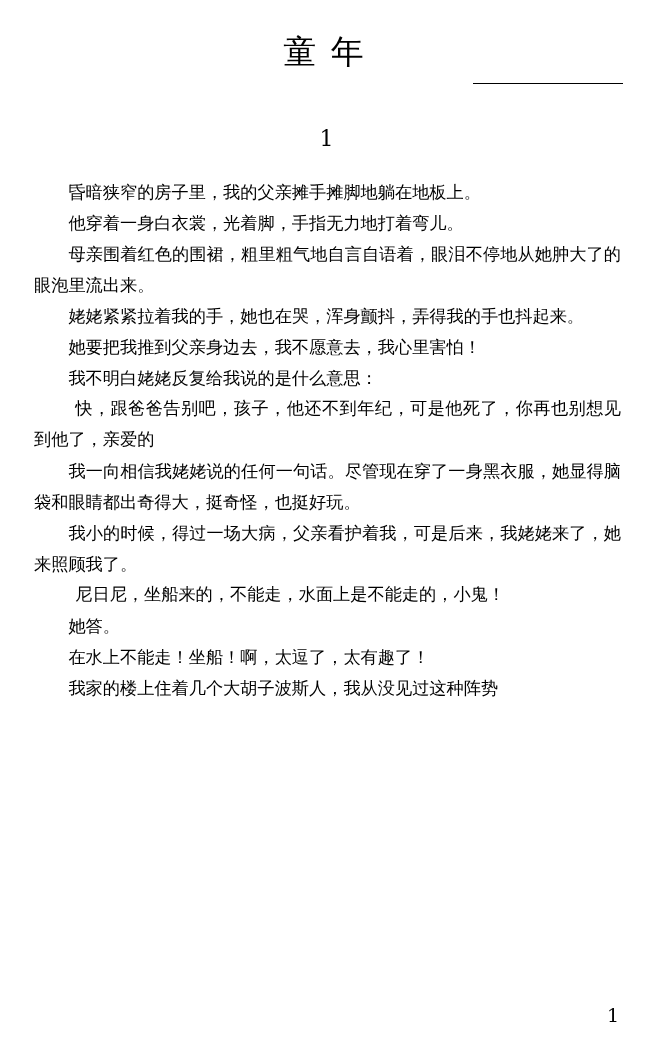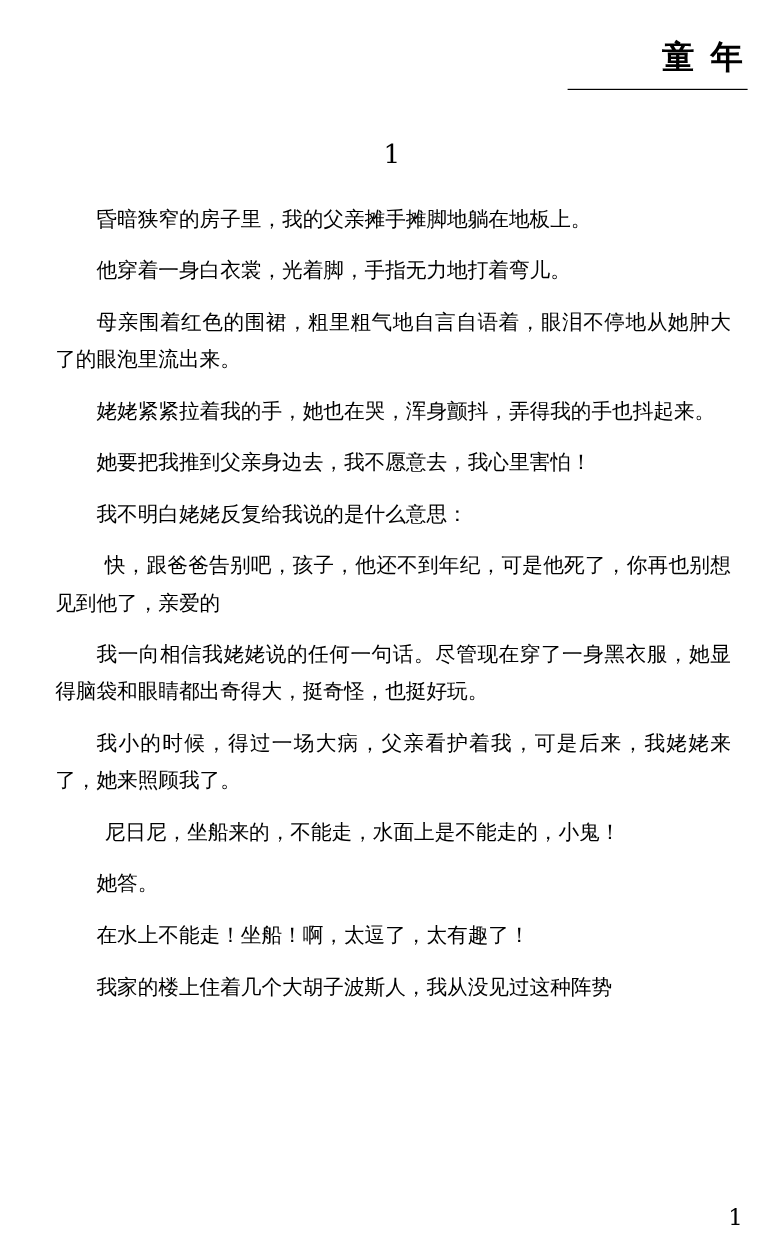--- a/index.html
+++ b/index.html
@@ -16,23 +16,23 @@
     overflow: hidden;
   }
   .page {
     width: 653px;
     height: 1040px;
     box-sizing: border-box;
     padding: 0 28px;
     position: relative;
   }
   .book-title {
-    text-align: right;
-    font-size: 27px;
-    font-weight: bold;
+    text-align: center;
+    font-size: 33px;
+    font-weight: normal;
     letter-spacing: 2px;
     padding-top: 30px;
     padding-right: 4px;
     padding-bottom: 6px;
   }
   .title-rule {
     border-bottom: 1.5px solid #000;
     width: 150px;
     margin-left: auto;
     margin-right: 2px;
@@ -46,25 +46,26 @@
     margin-bottom: 26px;
   }
   .body-text {
     font-size: 17.2px;
     line-height: 31px;
     text-align: justify;
     text-justify: inter-ideograph;
     padding: 0 4px 0 6px;
   }
   .body-text p {
-    margin: 12px;
+    margin: 0;
     text-indent: 2em;
   }
   .body-text p.small-indent {
     text-indent: 2.4em;
+    font-family: Liberation Mono, monospace;
   }
   .page-number {
     position: absolute;
     right: 34px;
     bottom: 14px;
     font-size: 19px;
     font-family: "DejaVu Serif", "Liberation Serif", serif;
   }
 </style>
 </head>

